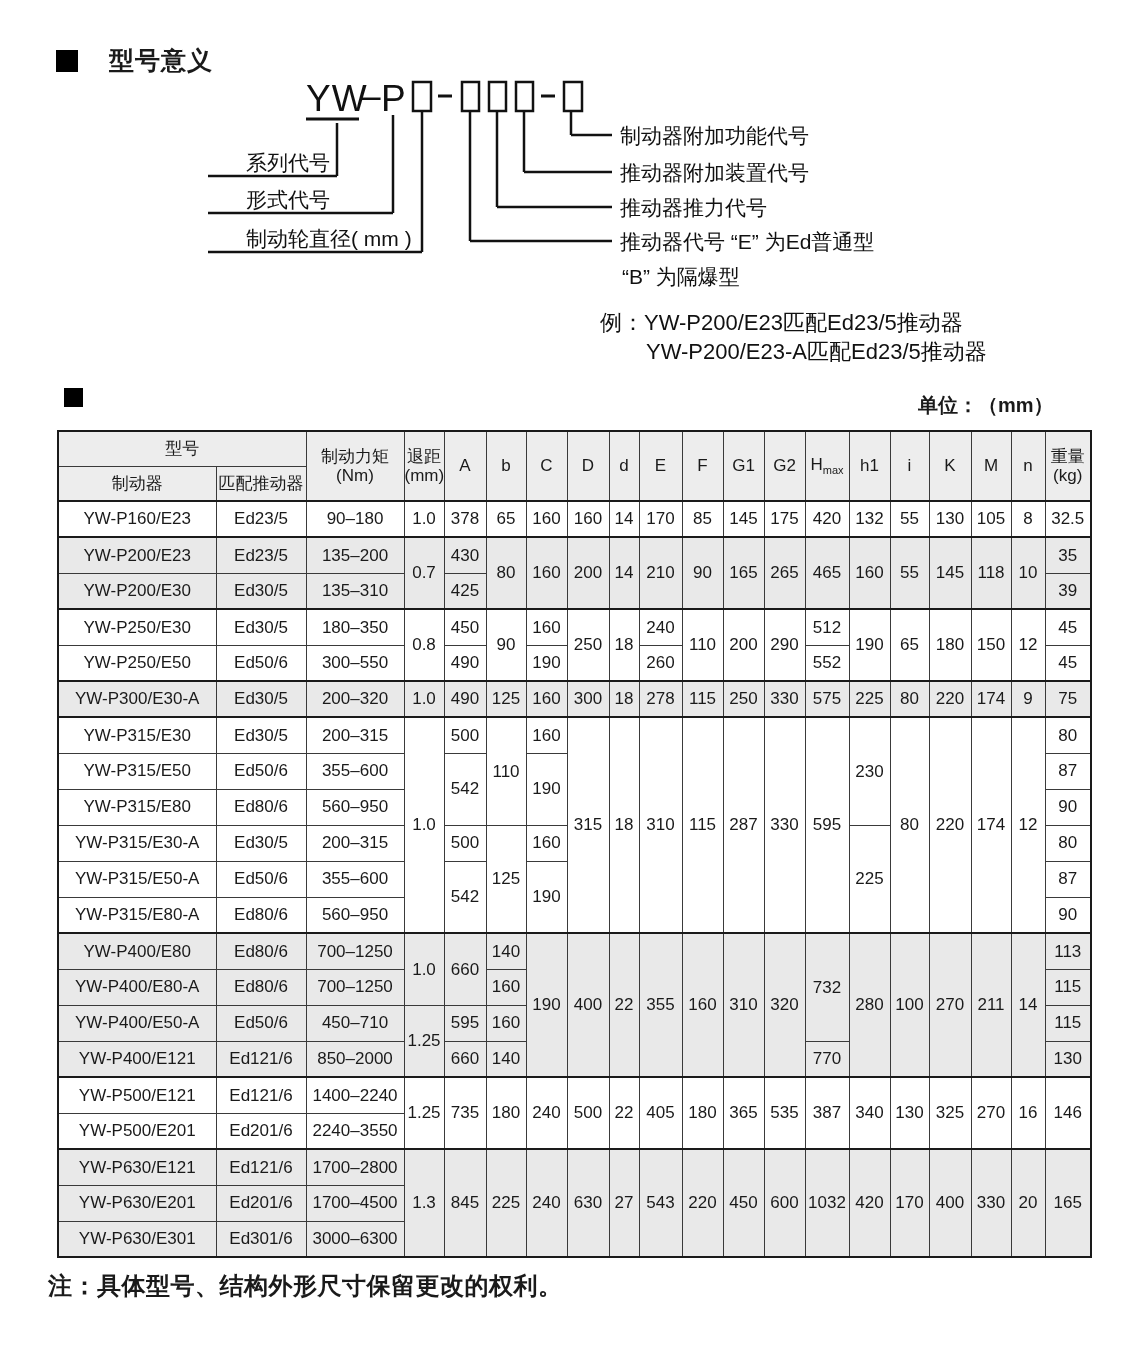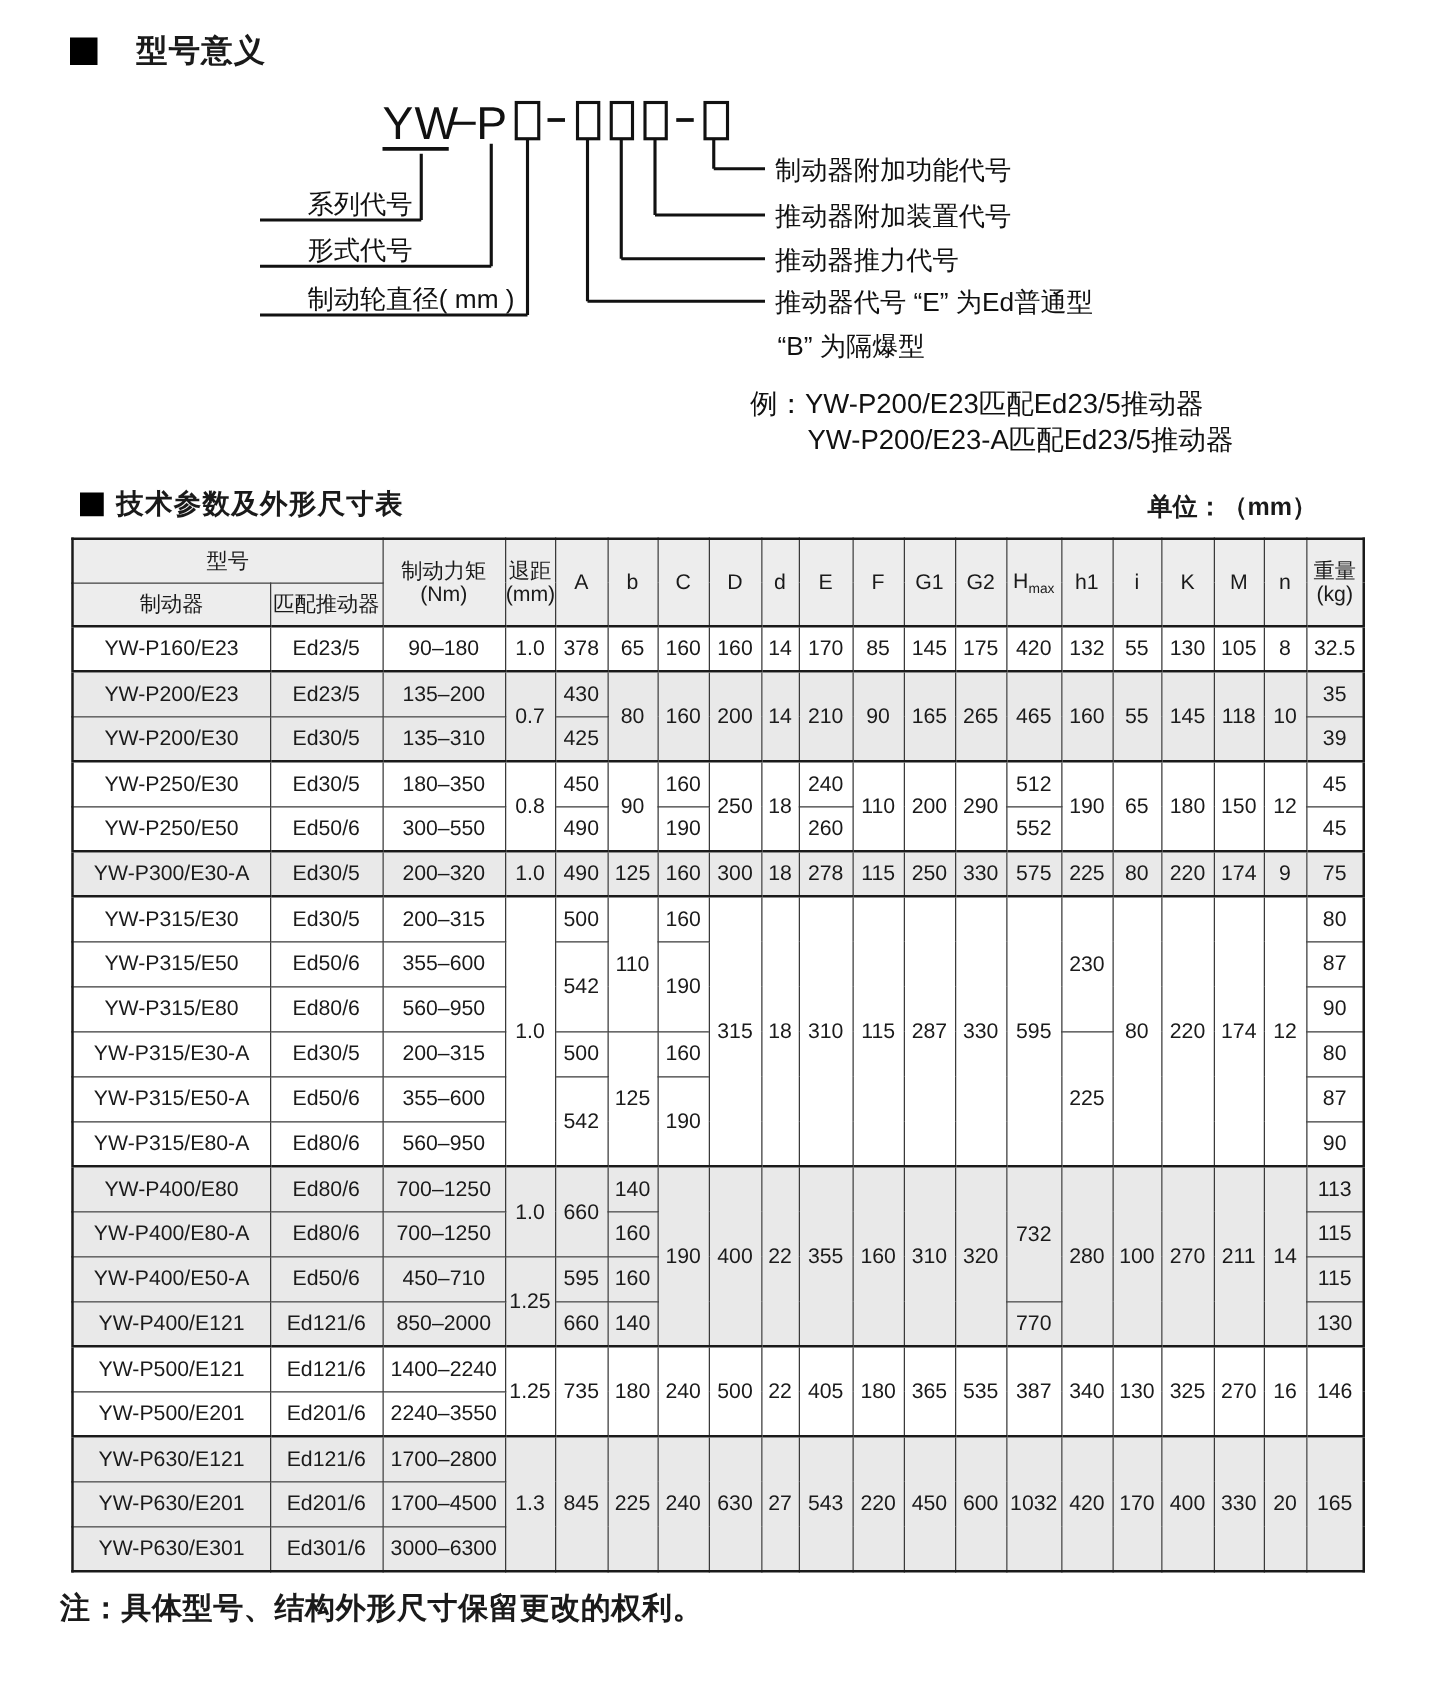--- a/index.html
+++ b/index.html
@@ -6,21 +6,21 @@
   body{
     width:1145px;height:1355px;position:relative;background:#ffffff;
     font-family:"Liberation Sans","DejaVu Sans",sans-serif;color:#1a1a1a;
     overflow:hidden;
   }
   .sec-title{
     position:absolute;font-size:25px;font-weight:bold;letter-spacing:1px;
     display:flex;align-items:center;gap:10px;
   }
   .sec-title .sq{width:22px;height:22px;background:#000;display:inline-block;}
-  #title1{left:56px;top:24px;gap:31px;}
+  #title1{left:56px;top:44px;gap:31px;}
   #title2{left:64px;top:388px;font-size:22px;}
   #unit-label{position:absolute;left:918px;top:392px;font-size:20px;font-weight:bold;text-align:right;}
   #diagram-svg{position:absolute;left:0;top:0;width:1145px;height:380px;}
   #diagram-svg text{fill:#111;}
   .code-text{font-size:37px;letter-spacing:1px;}
   .lbl{font-size:21px;}
   .ex{font-size:22px;}
   #spec-table{
     position:absolute;left:57px;top:430px;border-collapse:collapse;
     table-layout:fixed;width:1033px;border:2px solid #1a1a1a;padding-left:40px;
@@ -86,21 +86,20 @@
   <text class="lbl" x="620" y="215">推动器推力代号</text>
   <text class="lbl" x="620" y="249">推动器代号 “E” 为Ed普通型</text>
   <text class="lbl" x="622" y="284">“B” 为隔爆型</text>
 
   <text class="ex" x="600" y="330">例：YW-P200/E23匹配Ed23/5推动器</text>
   <text class="ex" x="646" y="359">YW-P200/E23-A匹配Ed23/5推动器</text>
 </svg>
 
 <div id="title2" class="sec-title">
   <span class="sq" style="width:19px;height:19px;"></span>
-  <span>技术参数及外形尺寸表</span>
 </div>
 <div id="unit-label">单位：（mm）</div>
 
 <table id="spec-table">
   <colgroup>
     <col style="width:158px">
       <col style="width:90px">
       <col style="width:98px">
       <col style="width:40px">
     <col style="width:42px">

